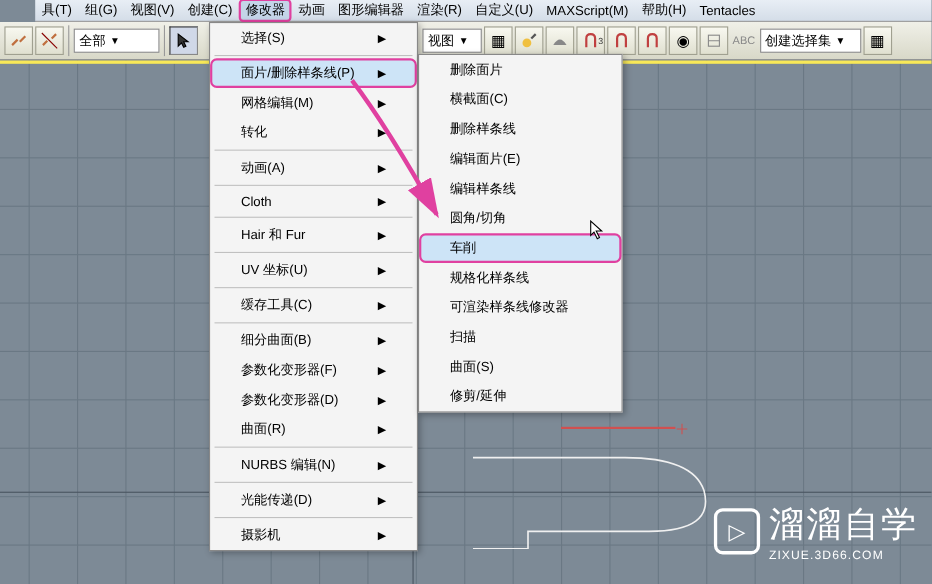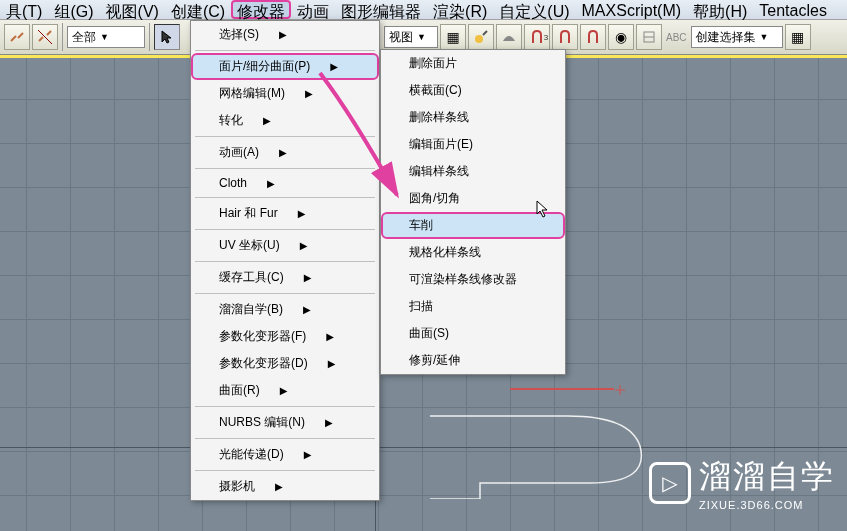--- a/index.html
+++ b/index.html
@@ -1,18 +1,18 @@
 <!DOCTYPE html>
 <html><head>
   <meta charset="utf-8">
   <style>
     * { margin: 0; padding: 0; box-sizing: border-box; font-family: "Microsoft YaHei", Arial, sans-serif; }
     body { width: 847px; height: 531px; overflow: hidden; position: relative; background: #7d8a96; }
     
-    .menubar { background: linear-gradient(#e8eef5, #d4dde8); height: 20px; display: flex; font-size: 16px; border-bottom: 1px solid #a0a0a0; }
+    .menubar { background: linear-gradient(#e8eef5, #d4dde8); height: 20px; display: flex; align-items: center; font-size: 12px; border-bottom: 1px solid #a0a0a0; margin-left: 32px; }
     .menu-item { padding: 2px 6px; cursor: default; }
     .menu-item.active { background: #c4d4e8; border: 1px solid #7890b0; }
     .menu-item.highlighted { border: 2px solid #e040a0; border-radius: 4px; padding: 0px 4px; }
     
     .toolbar { background: linear-gradient(#f0f0e8, #d8d8c8); height: 35px; display: flex; align-items: center; gap: 2px; padding: 0 4px; border-bottom: 1px solid #888; }
     .toolbar .sep { width: 1px; height: 28px; background: #999; margin: 0 2px; }
     .dropdown { height: 22px; font-size: 12px; border: 1px solid #888; background: #fff; display: inline-flex; align-items: center; padding: 0 4px; }
     .dropdown .drop-arrow { margin-left: 4px; font-size: 9px; }
     .tool-btn { width: 26px; height: 26px; display: inline-flex; align-items: center; justify-content: center; background: linear-gradient(#f8f8f0,#e0e0d0); border: 1px solid #a0a090; font-size: 14px; }
     .tool-btn.active { background: #d0d8e8; border: 1px inset #888; }
@@ -23,21 +23,21 @@
     .grid-line.v { top: 0; bottom: 0; width: 1px; }
     .axis-line { position: absolute; background: #4a5560; }
     .axis-line.h { left: 0; right: 0; height: 1px; top: 392px; }
     .axis-line.v { top: 0; bottom: 0; width: 1px; left: 375px; }
     
     .spline-shape { position: absolute; left: 430px; top: 336px; width: 235px; height: 108px; pointer-events: none; }
     .red-rect { position: absolute; left: 510px; top: 333px; width: 104px; height: 2px; background: #d05050; }
     .red-mark { position: absolute; left: 615px; top: 330px; width: 10px; height: 10px; }
     
     .menu-panel { position: absolute; background: #f4f4f4; border: 1px solid #888; box-shadow: 2px 2px 6px rgba(0,0,0,.3); font-size: 12px; z-index: 100; }
-    .menu-panel .item { padding: 5px 28px 5px 28px; display: flex; align-items: center; cursor: default; white-space: nowrap; }
+    .menu-panel .item { padding: 5px 28px 5px 28px; display: flex; align-items: center; justify-content: space-between; cursor: default; white-space: nowrap; }
     .menu-panel .item.hovered { background: #cde4f7; border: 1px solid #7aa8d4; padding: 4px 27px 4px 27px; }
     .menu-panel .item.highlighted { border: 2px solid #e040a0; border-radius: 6px; padding: 3px 26px 3px 26px; }
     .menu-panel .item.highlighted.hovered { background: #cde4f7; }
     .menu-panel .item .sub-arrow { font-size: 10px; margin-left: 20px; }
     .menu-panel .sep { height: 1px; background: #c0c0c0; margin: 2px 4px; }
     
     .panel1 { left: 190px; top: 20px; width: 190px; }
     .panel2 { left: 380px; top: 49px; width: 186px; }
     
     .arrow-svg { position: absolute; left: 312px; top: 65px; z-index: 200; pointer-events: none; }
@@ -184,21 +184,21 @@
     </svg>
 </div>
 
 <div class="menu-panel panel1">
   <div class="item">
     <span>选择(S)</span>
     <span class="sub-arrow">▶</span>
   </div>
   <div class="sep"></div>
   <div class="item highlighted hovered">
-    <span>面片/细分曲面(P)</span>
+    <span>面片/删除样条线(P)</span>
     <span class="sub-arrow">▶</span>
   </div>
   <div class="item">
     <span>网格编辑(M)</span>
     <span class="sub-arrow">▶</span>
   </div>
   <div class="item">
     <span>转化</span>
     <span class="sub-arrow">▶</span>
   </div>
@@ -222,21 +222,21 @@
     <span>UV 坐标(U)</span>
     <span class="sub-arrow">▶</span>
   </div>
   <div class="sep"></div>
   <div class="item">
     <span>缓存工具(C)</span>
     <span class="sub-arrow">▶</span>
   </div>
   <div class="sep"></div>
   <div class="item">
-    <span>溜溜自学(B)</span>
+    <span>细分曲面(B)</span>
     <span class="sub-arrow">▶</span>
   </div>
   <div class="item">
     <span>参数化变形器(F)</span>
     <span class="sub-arrow">▶</span>
   </div>
   <div class="item">
     <span>参数化变形器(D)</span>
     <span class="sub-arrow">▶</span>
   </div>

